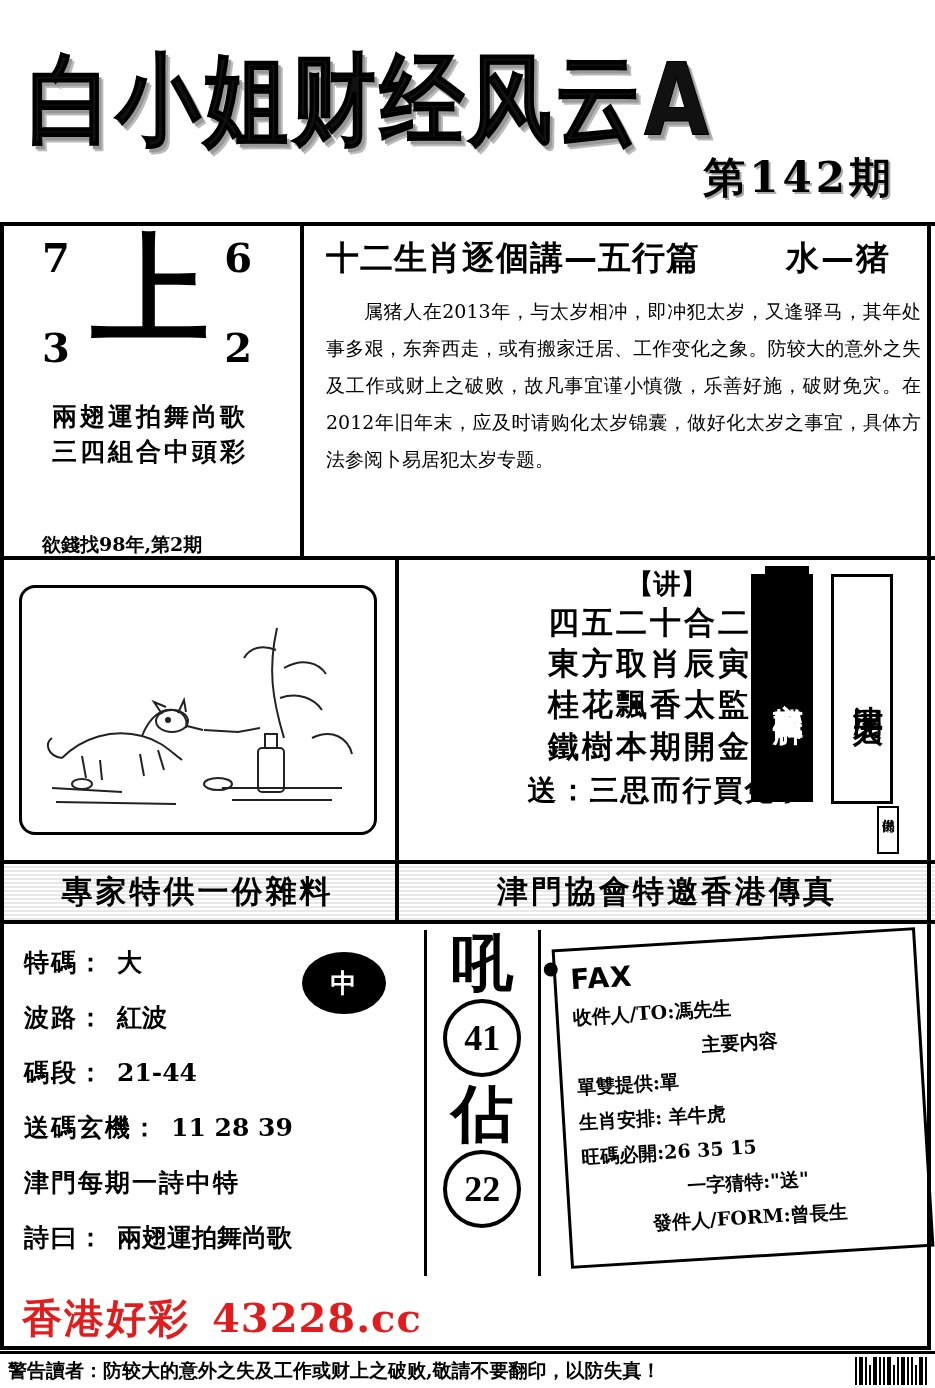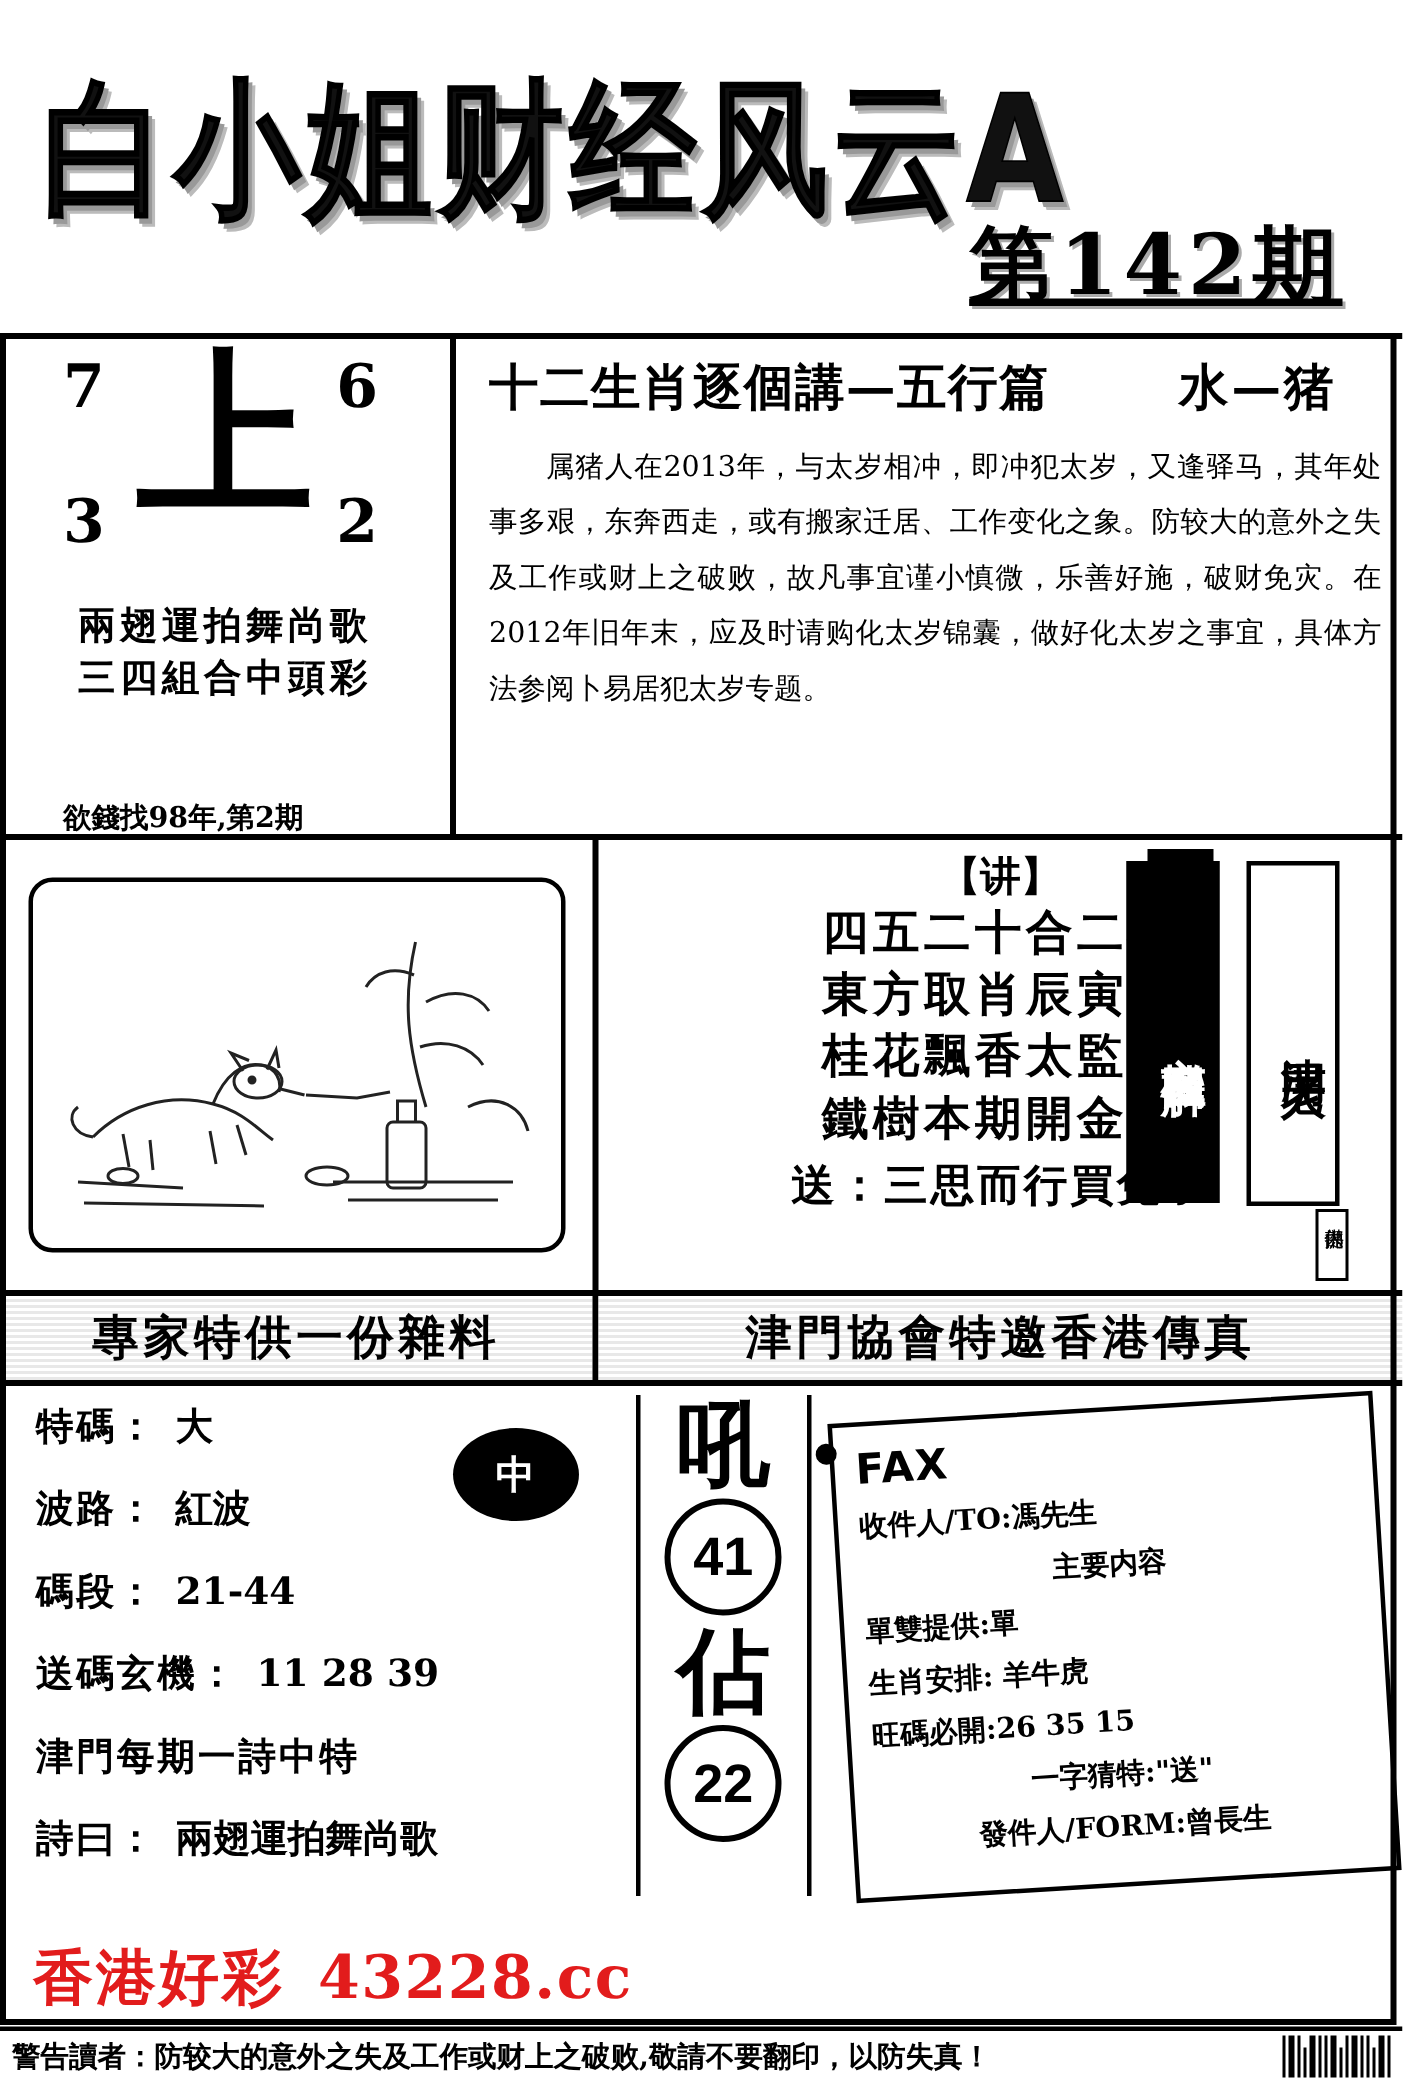--- a/index.html
+++ b/index.html
@@ -13,25 +13,24 @@
     font-family:"DejaVu Sans","Liberation Sans",sans-serif;
     font-size:84px;font-weight:bold;letter-spacing:4px;
     color:#111;
     -webkit-text-stroke:1px #000;
     text-shadow:3px 3px 0 #999, 5px 5px 0 #bbb;
     white-space:nowrap;
     transform:scaleY(1.18);
     transform-origin:left top;
   }
   .issue{
-    position:absolute;right:40px;top:140px;
-    font-size:56px;font-weight:bold;letter-spacing:4px;
+    position:absolute;right:40px;top:150px;
+    font-size:42px;font-weight:bold;letter-spacing:4px;
     font-family:"DejaVu Serif","Liberation Serif",serif;
     text-shadow:2px 2px 0 #aaa;
-    text-decoration:underline;
   }
 
   
   .row1{position:relative;height:330px;border-bottom:4px solid #000;display:flex;}
   .box-left{
     width:300px;border-right:4px solid #000;position:relative;
     display:flex;flex-direction:column;align-items:center;
   }
   .bl-title{font-size:31px;font-weight:bold;letter-spacing:2px;margin-top:14px;font-family:"DejaVu Serif","Liberation Serif",serif;}
   .bl-grid{position:relative;width:280px;height:170px;margin-top:2px;}
@@ -98,35 +97,35 @@
   }
   .banner-r{
     flex:1;height:100%;display:flex;align-items:center;justify-content:center;
     font-size:31px;font-weight:bold;letter-spacing:3px;
     background:repeating-linear-gradient(0deg,#e8e8e8 0px,#e8e8e8 2px,#fff 2px,#fff 4px);
     font-family:"DejaVu Serif","Liberation Serif",serif;
   }
 
   
   .bottom{position:relative;height:auto;display:flex;}
-  .bl-col{width:430px;padding:10px 0 0 24px;position:relative;}
+  .bl-col{width:430px;padding:22px 0 0 24px;position:relative;}
   .kv{display:flex;align-items:center;font-size:25px;font-weight:bold;margin-bottom:22px;font-family:"DejaVu Serif","Liberation Serif",serif;}
   .kv .k{letter-spacing:2px;}
   .kv .v{margin-left:12px;}
   .seal{
     position:absolute;right:38px;top:28px;width:84px;height:62px;border-radius:50%;
     background:#000;color:#fff;display:flex;align-items:center;justify-content:center;
     font-size:26px;font-weight:bold;
   }
   .mid-col{width:120px;position:relative;border-left:3px solid #000;border-right:3px solid #000;margin-top:6px;}
   .mid-char{text-align:center;font-size:62px;font-weight:bold;line-height:1.05;font-family:"DejaVu Serif","Liberation Serif",serif;}
   .circle-num{
     width:70px;height:70px;border:4px solid #000;border-radius:50%;
     margin:4px auto;display:flex;align-items:center;justify-content:center;
-    font-size:36px;font-weight:bold;font-family:Liberation Sans, sans-serif;
+    font-size:36px;font-weight:bold;font-family:Liberation Serif, serif;
   }
   .fax-col{flex:1;position:relative;padding:14px 10px 0 4px;}
   .fax-paper{
     position:relative;margin-left:16px;width:330px;min-height:290px;
     border:3px solid #000;background:#fff;
     transform:rotate(-3.5deg);
     padding:12px 14px;
   }
   .fax-title{font-size:28px;font-weight:bold;letter-spacing:1px;}
   .fax-line{font-size:19px;font-weight:bold;margin-top:9px;font-family:"DejaVu Serif","Liberation Serif",serif;}

